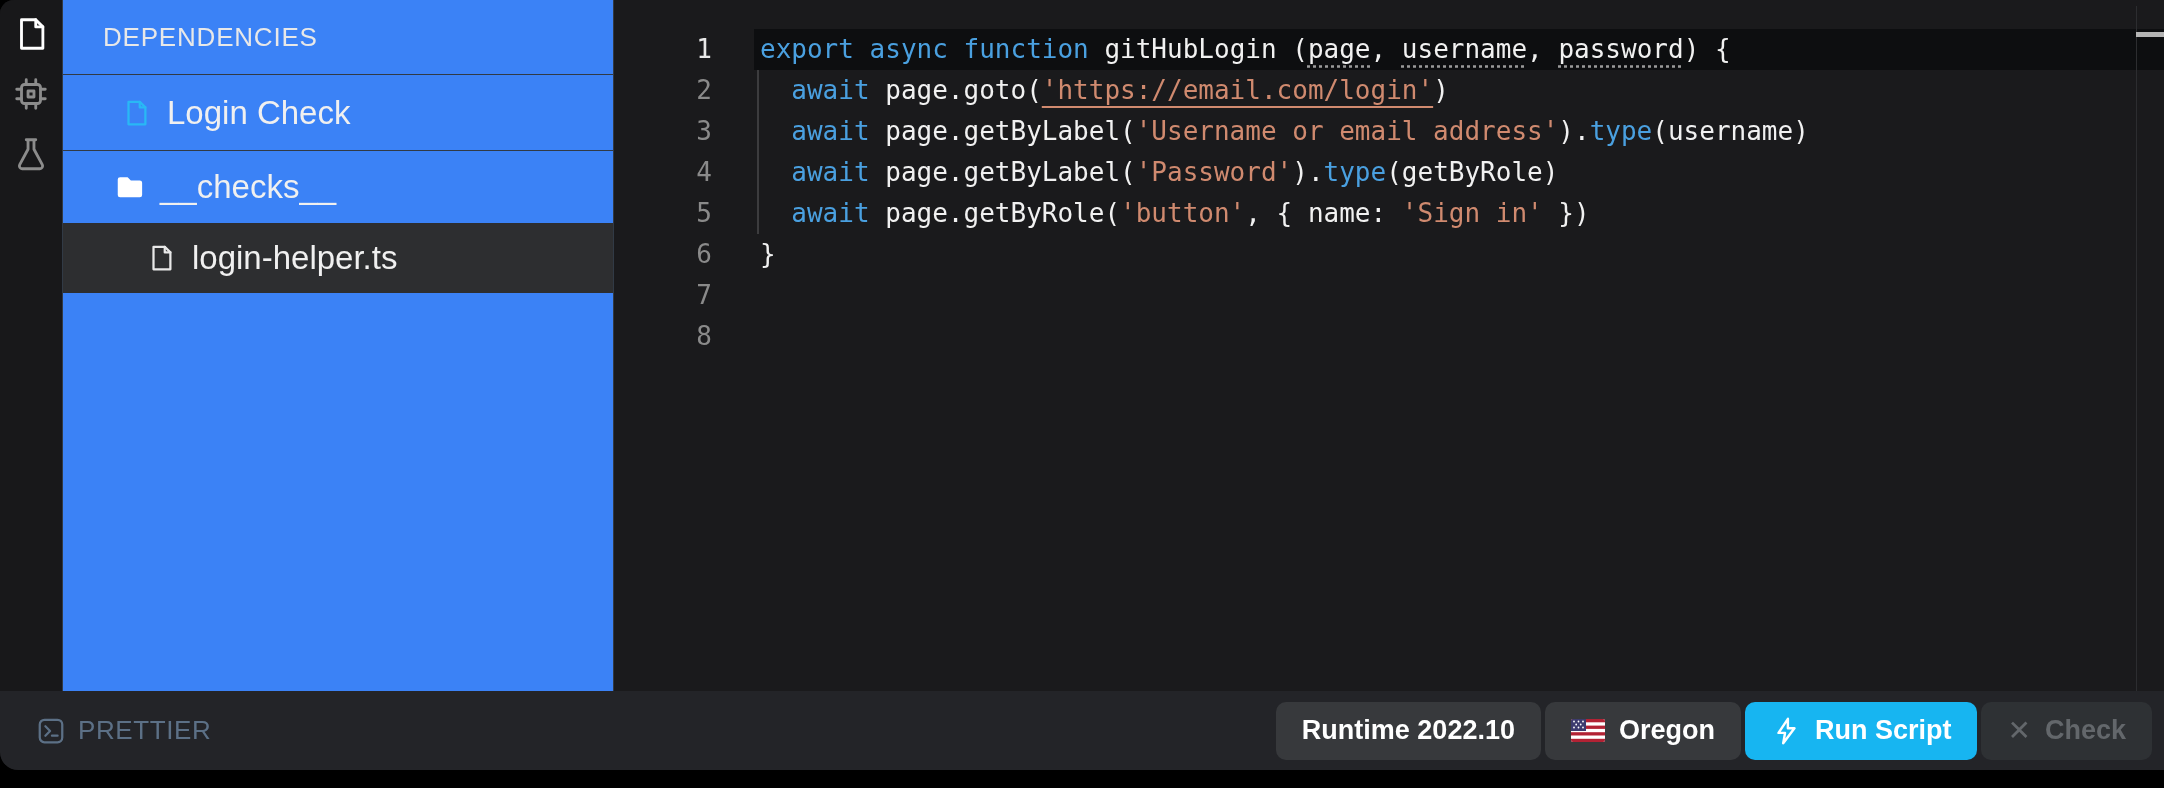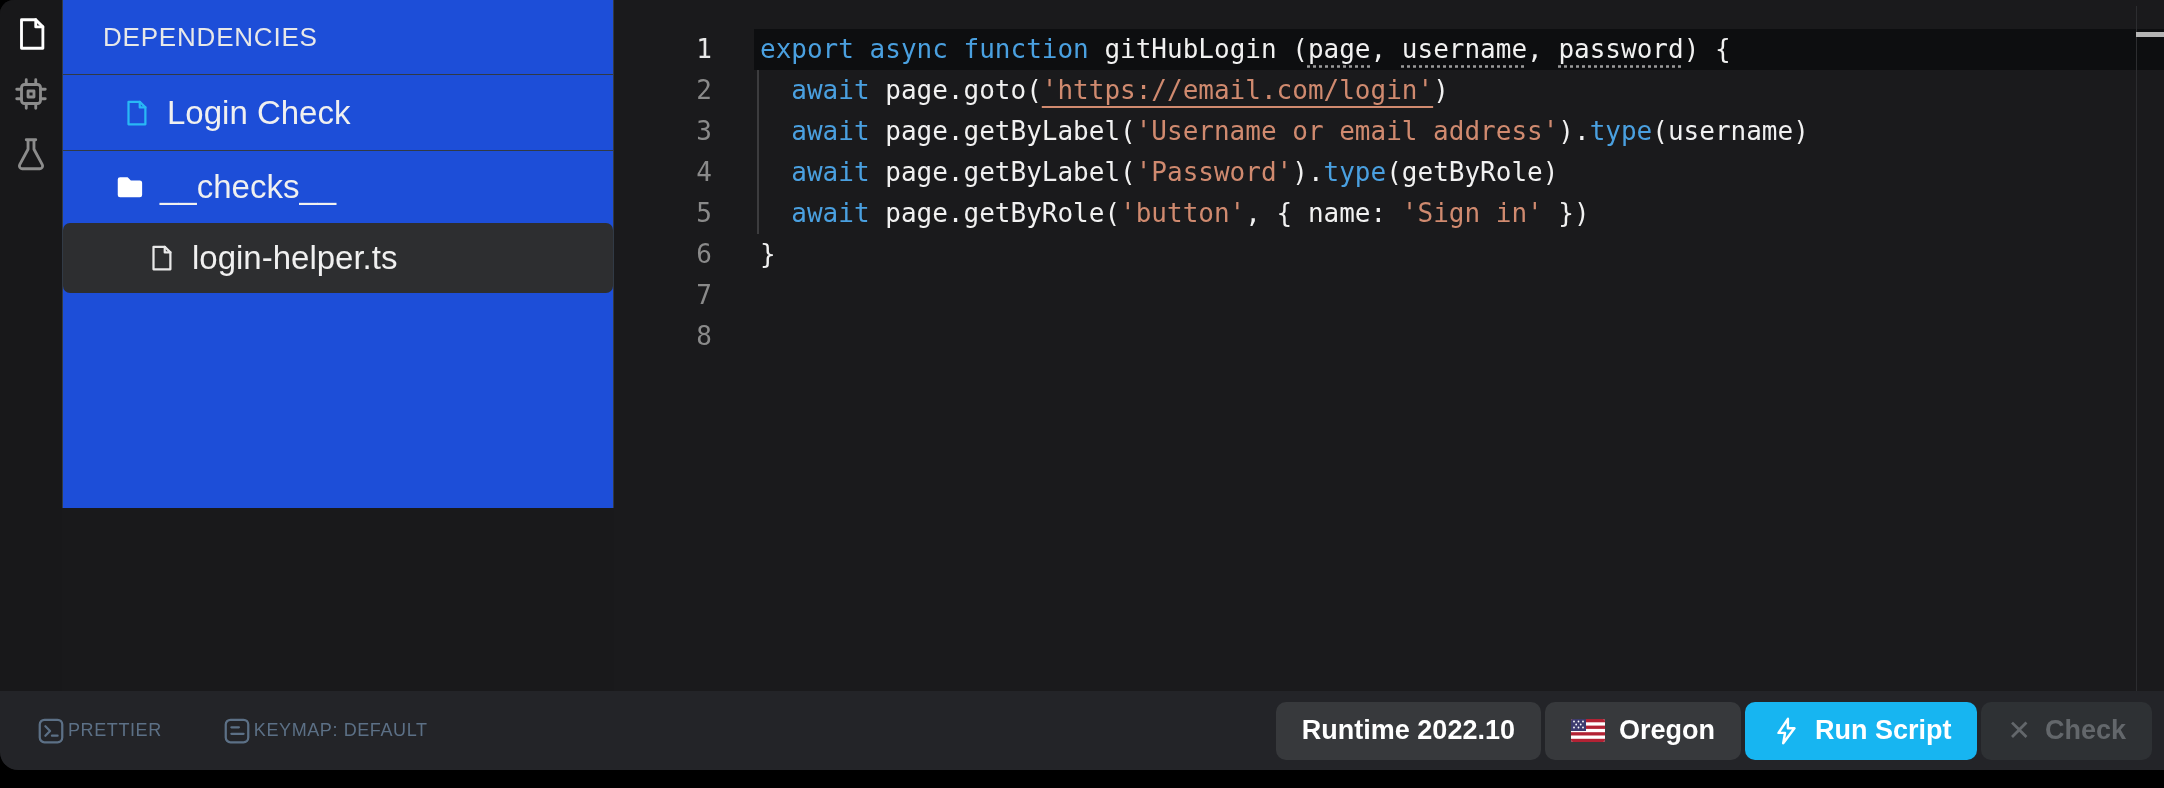--- a/index.html
+++ b/index.html
@@ -13,30 +13,30 @@
   #rail {
     position:absolute; left:0; top:0; width:62px; height:691px; background:#18181a;
     display:flex; flex-direction:column; align-items:center; padding-top:14px; gap:20px;
   }
   .rail-btn { width:40px; height:40px; display:flex; align-items:center; justify-content:center; color:#8c8c8c; cursor:pointer; }
   .rail-btn.active { color:#ffffff; }
   .rail-btn svg { width:38px; height:38px; }
 
   
   #sidebar {
-    position:absolute; left:62px; top:0; width:552px; height:508px; background:#1d4ed8;
+    position:absolute; left:62px; top:0; width:552px; height:691px; background:#3b82f6;
     border-left:1px solid #313a45; border-right:1px solid #313a45;
   }
   .sb-header { height:74px; display:flex; align-items:center; padding-left:40px;
     color:#e8e8e8; font-size:26px; letter-spacing:0.8px; }
   .sb-divider { height:0; border-top:1px solid #313a45; }
   .sb-row { display:flex; align-items:center; color:#f0f0f0; font-size:33px; cursor:pointer; }
   .sb-row .sb-icon { display:flex; align-items:center; justify-content:center; margin-right:16px; }
   .sb-row .sb-icon svg { width:30px; height:30px; }
-  .sb-row.selected { background:#2d2e30;border-radius:7px; }
+  .sb-row.selected { background:#2d2e30; }
 
   
   #editor { position:absolute; left:614px; top:0; right:0; height:691px; background:#1a1a1c; }
   #active-line-bg { position:absolute; left:140px; right:0; top:29px; height:41px; background:#0d0e10; }
   #code-wrap { position:absolute; left:0; top:29px; right:28px; }
   .code-row { display:flex; height:41px; line-height:41px;
     font-family:"DejaVu Sans Mono", monospace; font-size:26px; }
   .gutter { width:98px; text-align:right; color:#8a8a8a; flex:0 0 98px; user-select:none; }
   .gutter.active { color:#e8e8e8; }
   .code-text { padding-left:48px; white-space:pre; color:#f1f1f1; position:relative; z-index:2; }
@@ -47,21 +47,21 @@
   #indent-guide { position:absolute; left:143px; top:70px; width:2px; height:164px; background:#3c3c3e; z-index:3; }
   #scroll-strip { position:absolute; right:0; top:6px; bottom:0; width:28px; border-left:1px solid #2c2d30; }
   #scroll-thumb { position:absolute; right:0; top:26px; width:28px; height:5px; background:#b5b5b5; }
 
   
   #statusbar {
     position:absolute; left:0; bottom:0; width:100%; height:79px; background:#232428;
     display:flex; align-items:center; border-radius:0 0 0 18px;
   }
   .bar-left { display:flex; align-items:center; gap:60px; padding-left:36px; }
-  .bar-item { display:flex; align-items:center; gap:2px; color:#5c7086; font-size:18px;
+  .bar-item { display:flex; align-items:center; gap:12px; color:#5c7086; font-size:26px;
     font-weight:500; letter-spacing:0.6px; cursor:pointer; }
   .bar-item svg { width:30px; height:30px; }
   .bar-right { margin-left:auto; display:flex; align-items:center; gap:4px; padding-right:12px; }
   .bar-btn { height:58px; border-radius:10px; display:flex; align-items:center; gap:14px;
     padding:0 26px; font-size:27px; font-weight:bold; color:#ffffff; cursor:pointer; border:none; }
   .btn-dark { background:#37393c; }
   .btn-run { background:#17b5f1; }
   .btn-run svg { width:30px; height:30px; }
   .btn-stop { background:#2e3134; color:#63676b; }
   .btn-stop .x-glyph { font-size:28px; font-weight:normal; }
@@ -174,30 +174,20 @@
     <div class="bar-left" id="bar-left">
         <div class="bar-item">
           <span style="display: flex;">
             <svg viewBox="0 0 32 32" fill="none" stroke="currentColor" stroke-width="2.4" stroke-linejoin="round" stroke-linecap="round">
               <rect x="4" y="4" width="24" height="24" rx="5"></rect>
               <path d="M10 11 l5 5 -5 5"></path>
               <path d="M17 21 h6"></path>
             </svg>
           </span>
           <span>PRETTIER</span>
-        </div>
-        <div class="bar-item">
-          <span style="display: flex;">
-            <svg viewBox="0 0 32 32" fill="none" stroke="currentColor" stroke-width="2.4" stroke-linejoin="round" stroke-linecap="round">
-              <rect x="4" y="4" width="24" height="24" rx="5"></rect>
-              <path d="M10 12 h8"></path>
-              <path d="M10 19 h13"></path>
-            </svg>
-          </span>
-          <span>KEYMAP: DEFAULT</span>
         </div>
       </div>
     <div class="bar-right">
       <button class="bar-btn btn-dark">
         <span>Runtime 2022.10</span>
       </button>
       <button class="bar-btn btn-dark">
         <span class="flag-wrap" id="flag-slot">
             <svg viewBox="0 0 34 23">
               <rect width="34" height="23" fill="#ffffff"></rect>

